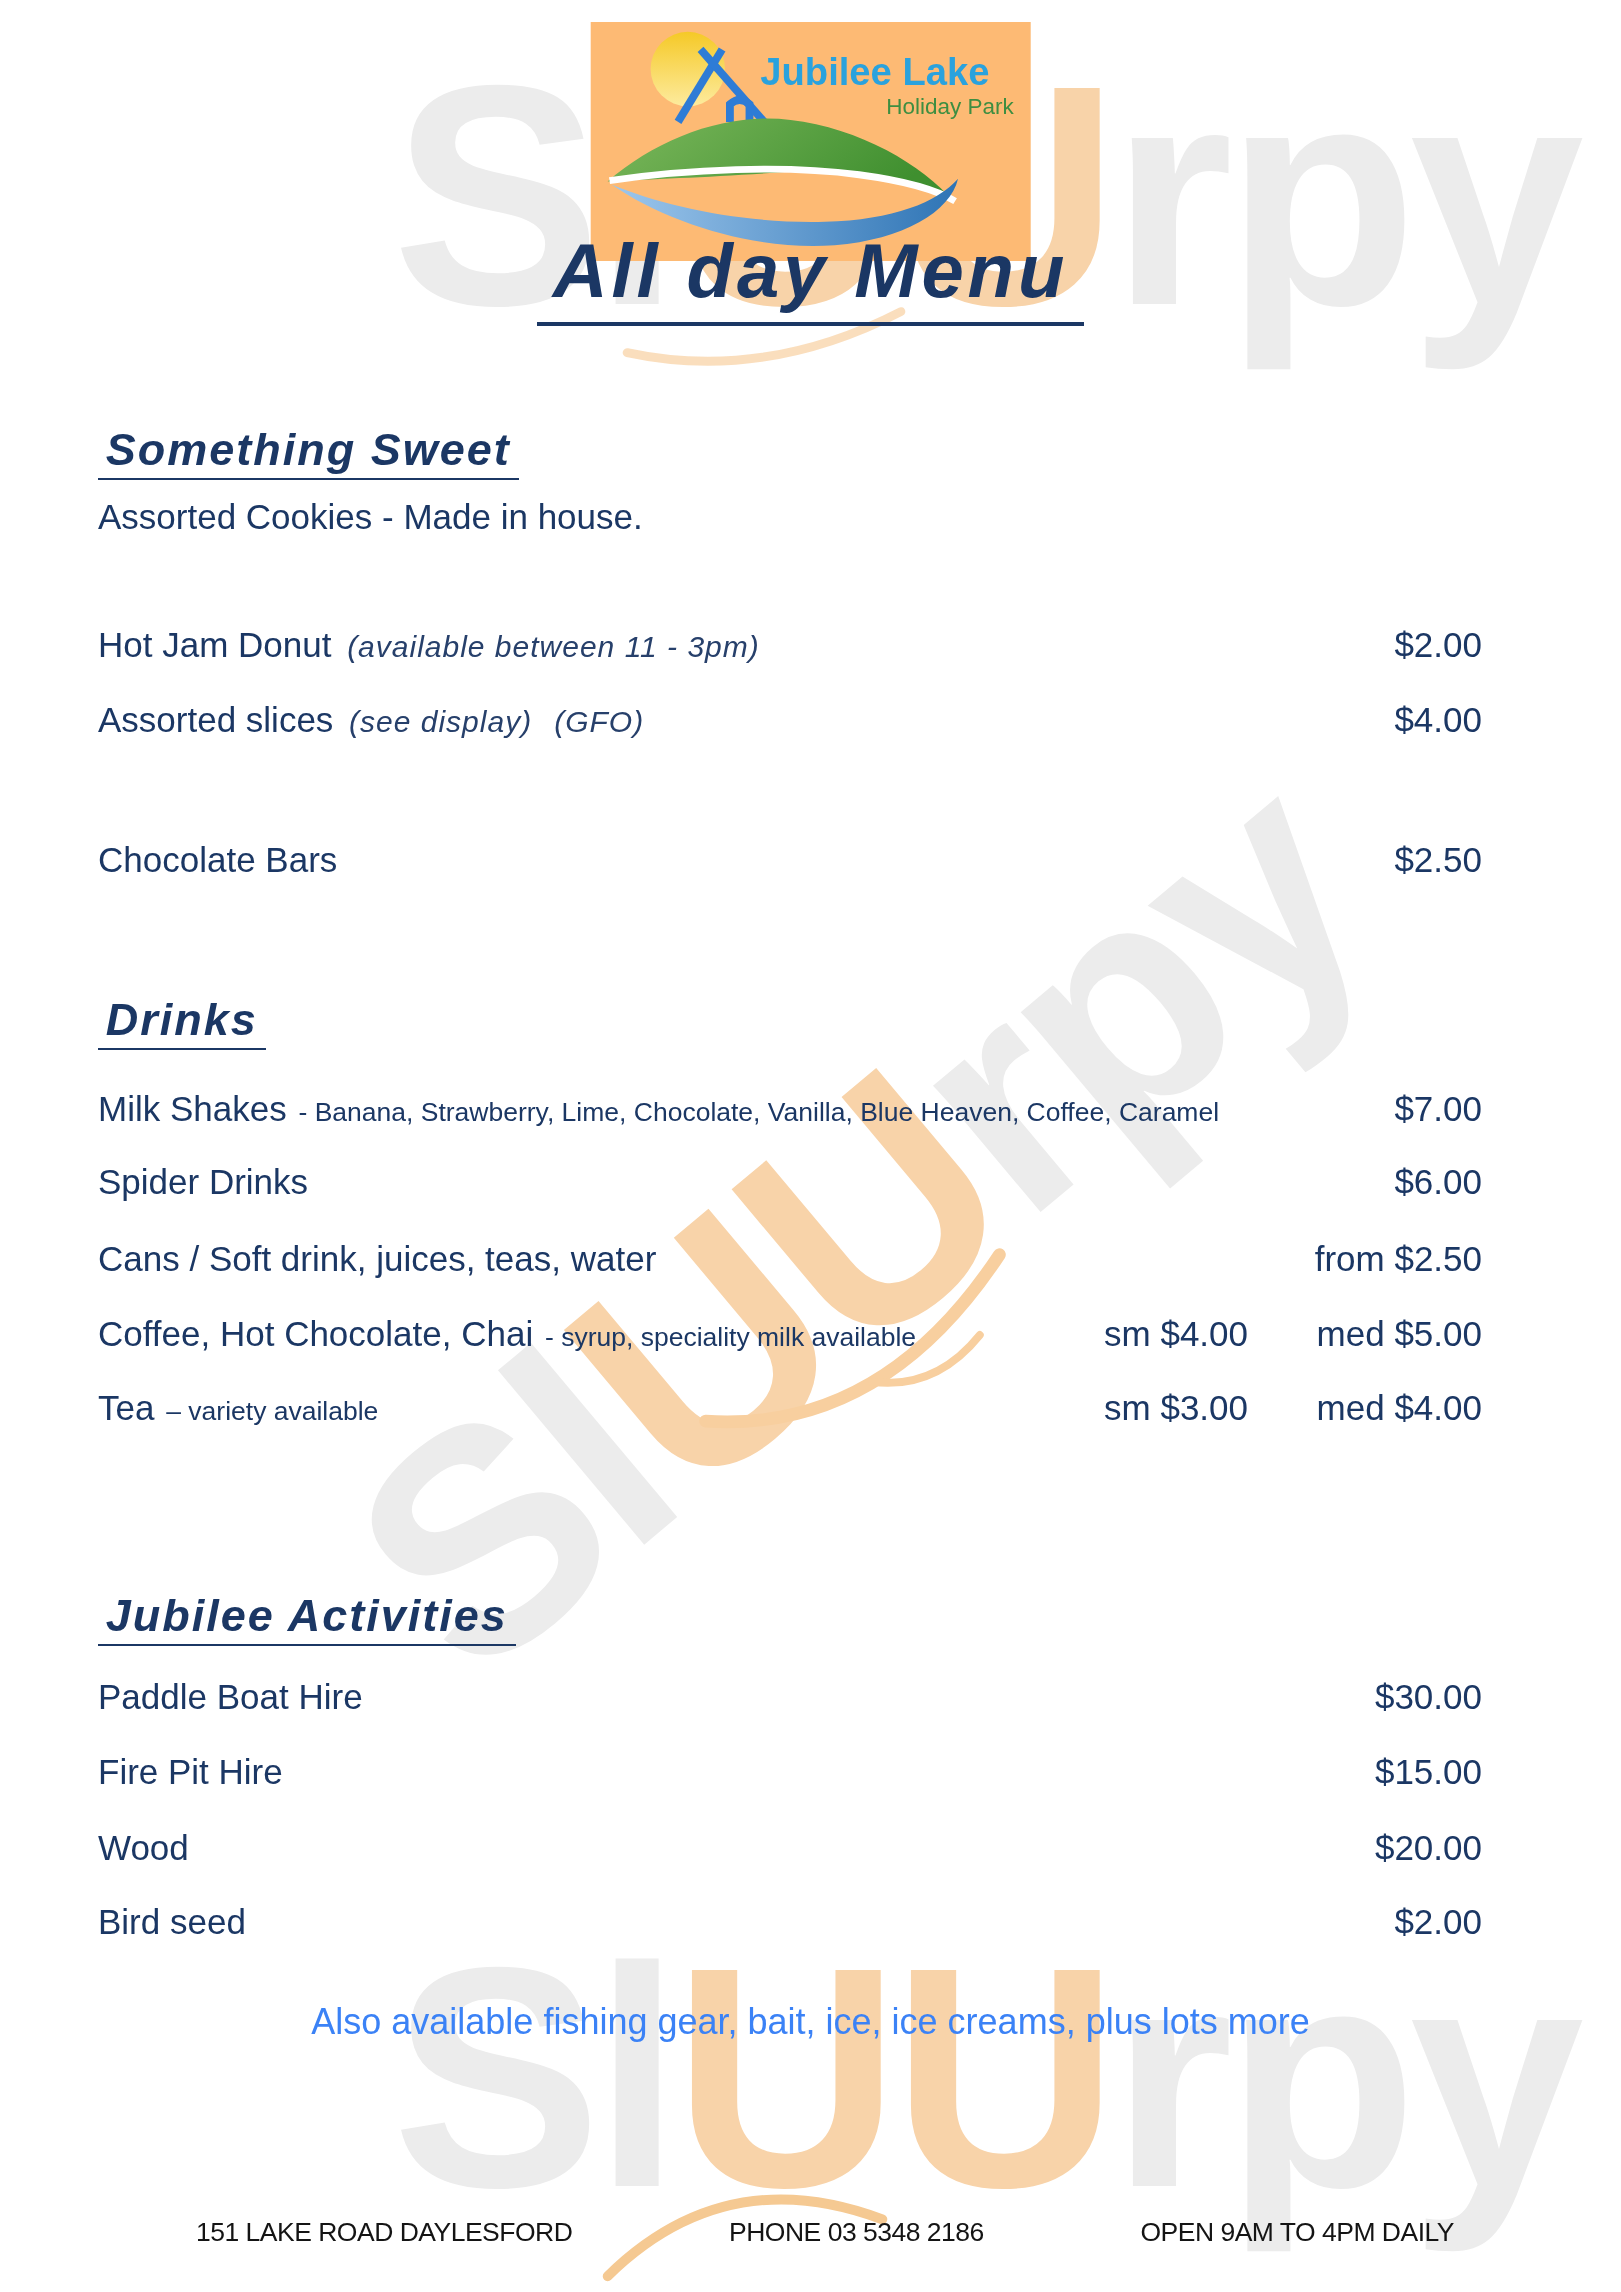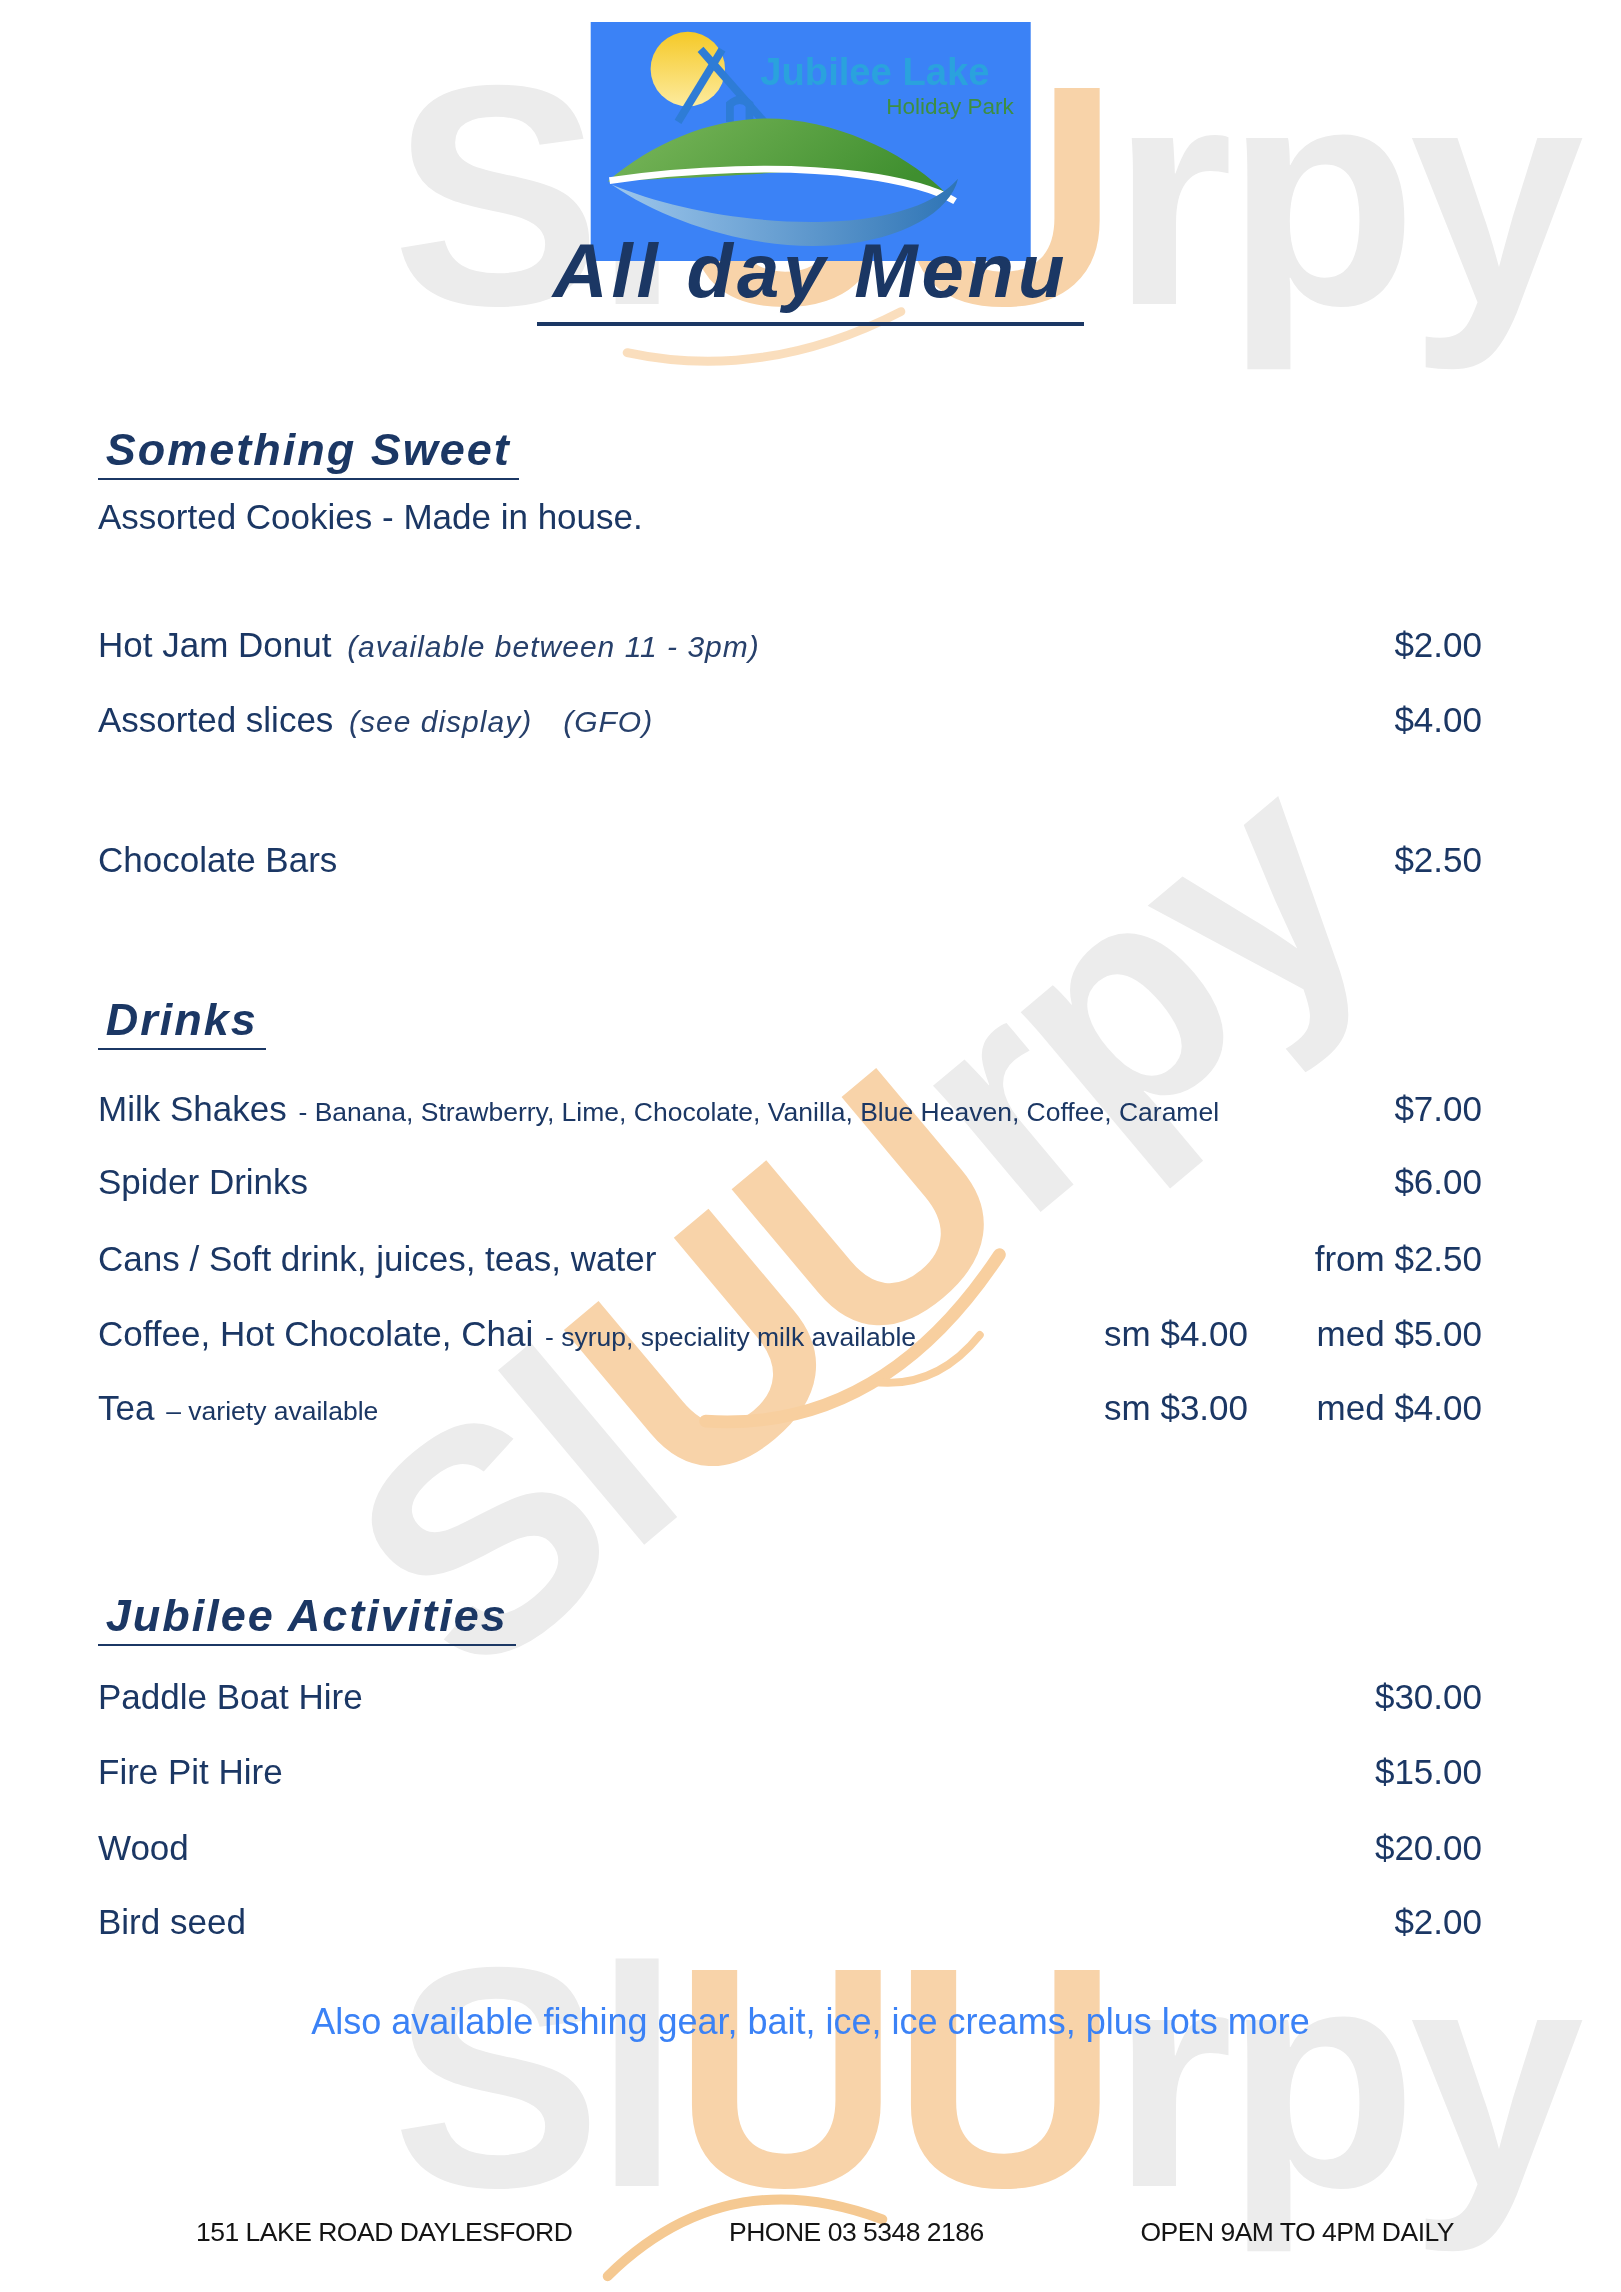--- a/index.html
+++ b/index.html
@@ -9,34 +9,34 @@
   }
   
   .wm{position:absolute;z-index:0;font-weight:bold;font-size:314px;line-height:1;
       letter-spacing:-7.8px;white-space:nowrap;pointer-events:none;}
   .wm-mid{transform:rotate(-40deg);}
   .wm-gray{color:#ececec;}
   .wm-orange{color:#f8d3a9;}
   .swirl{position:absolute;z-index:1;pointer-events:none;}
   
   .logo-wrap{position:absolute;top:21.6px;left:50%;transform:translateX(-50%);
-      z-index:2;background:#3b82f6;padding:0 9.8px;}
+      z-index:2;background:#fdba74;padding:0 9.8px;}
   
   .title{position:absolute;top:227px;width:100%;text-align:center;z-index:2;}
   .title span{display:inline-block;font-size:76px;font-style:italic;font-weight:bold;
       letter-spacing:3.9px;border-bottom:4.9px solid #1b3764;padding:0 15.7px 7.8px;}
   
   .menu{position:absolute;top:416px;left:98px;right:139px;z-index:2;}
   .h2wrap{text-align:left;}
   .h2wrap span{display:inline-block;font-size:45px;font-style:italic;font-weight:bold;
       letter-spacing:2px;border-bottom:2.9px solid #1b3764;padding:0 7.8px 2px;}
   .row{display:flex;align-items:baseline;font-size:35px;line-height:1.25;}
   .item-name{white-space:nowrap;}
   .note-script{font-style:italic;font-size:30px;margin-left:15.7px;letter-spacing:1px;color:#27406b;white-space:nowrap;}
-  .note-script2{font-style:italic;font-size:30px;margin-left:31px;letter-spacing:1px;color:#27406b;white-space:nowrap;}
+  .note-script2{font-style:italic;font-size:30px;margin-left:22px;letter-spacing:1px;color:#27406b;white-space:nowrap;}
   .note-small{font-size:26.5px;margin-left:11.8px;white-space:nowrap;}
   .row i.sp{flex:1;}
   .price-sm{margin-right:53px;min-width:167px;text-align:right;white-space:nowrap;}
   .price{min-width:181px;text-align:right;white-space:nowrap;}
   .row span:empty{display:none;}
   
   .mt8{margin-top:7.8px;}  .mt16{margin-top:15.7px;} .mt86{margin-top:84px;}
   .mt32{margin-top:31px;} .mt98{margin-top:96px;} .mt72{margin-top:113px;}
   .mt38{margin-top:37px;} .mt30{margin-top:29px;} .mt34{margin-top:33px;}
   .mt163{margin-top:160px;} .mt33{margin-top:32px;}

